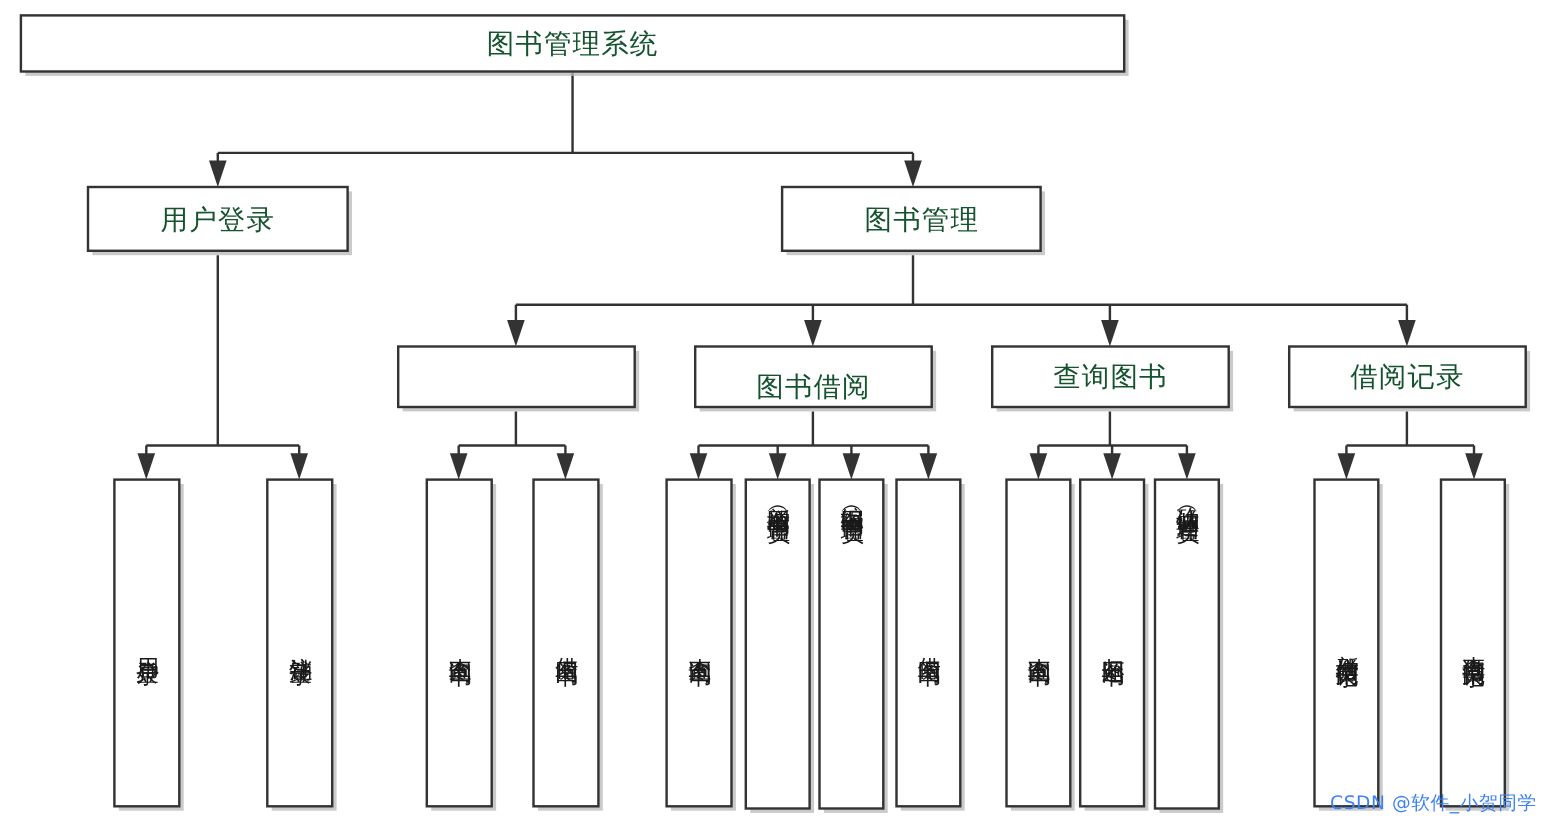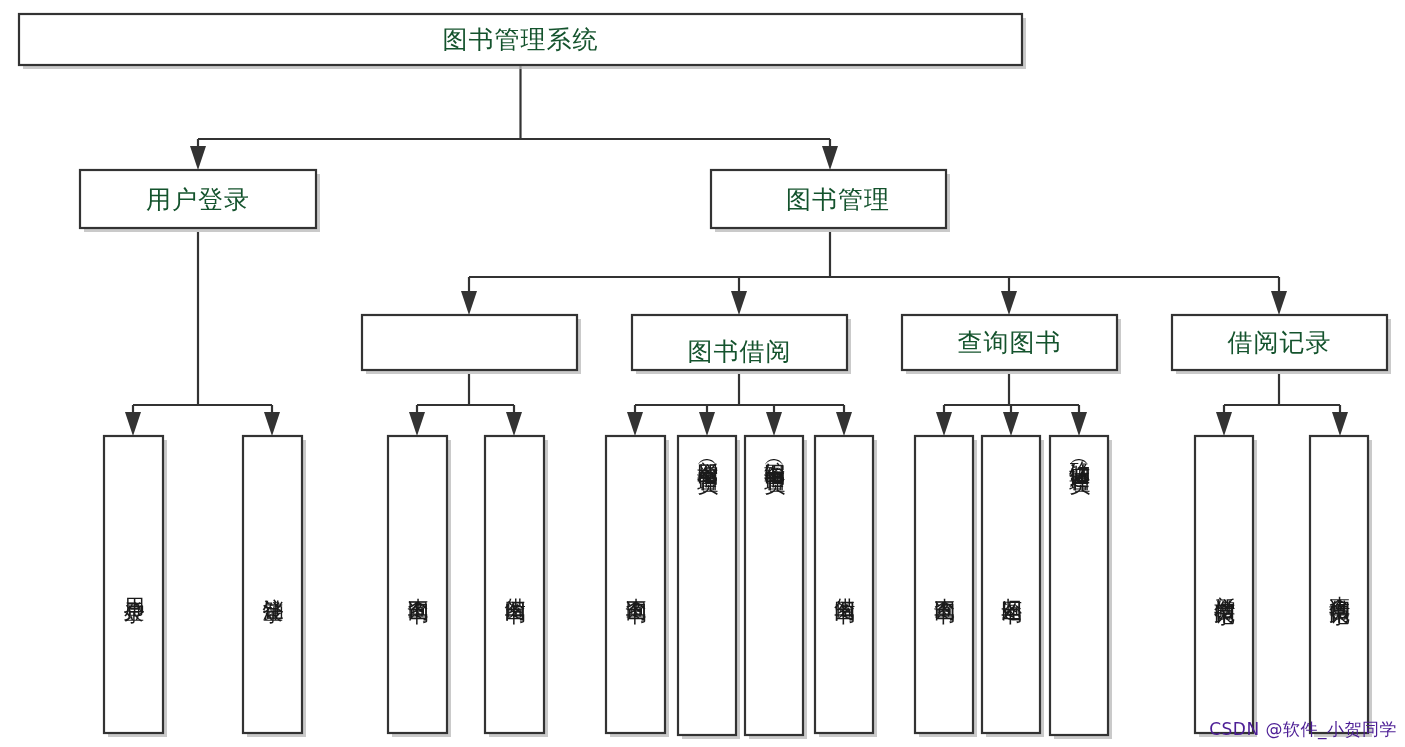--- a/index.html
+++ b/index.html
@@ -75,21 +75,21 @@
     color: #14532d;
     letter-spacing: 1px;
     white-space: nowrap;
   }
   .watermark {
     position: absolute;
     right: 8px;
     bottom: 6px;
     font-family: "DejaVu Sans", "Liberation Sans", sans-serif;
     font-size: 17px;
-    color: #4c1d95;
+    color: #3b82f6;
     letter-spacing: 0.5px;
     white-space: nowrap;
   }
 </style>
 </head>
 <body>
 
 <div id="diagram-root">
 
   <svg class="tree-canvas" viewBox="0 0 1405 747" xmlns="http://www.w3.org/2000/svg">

